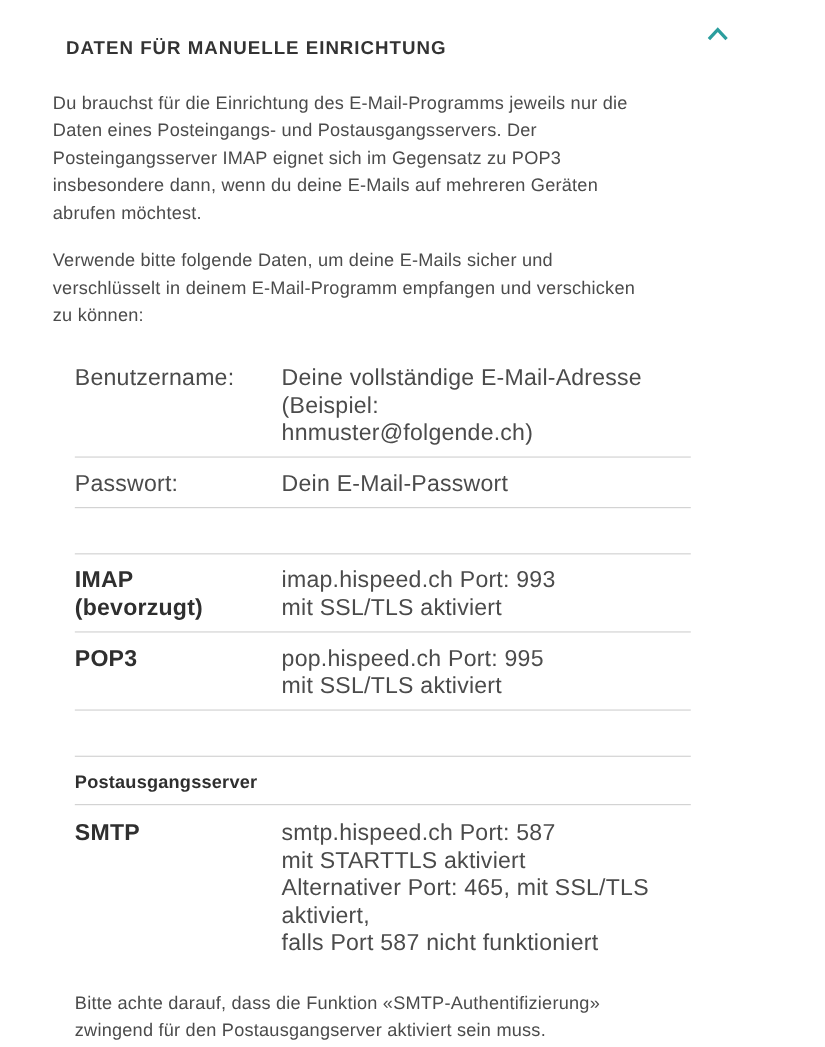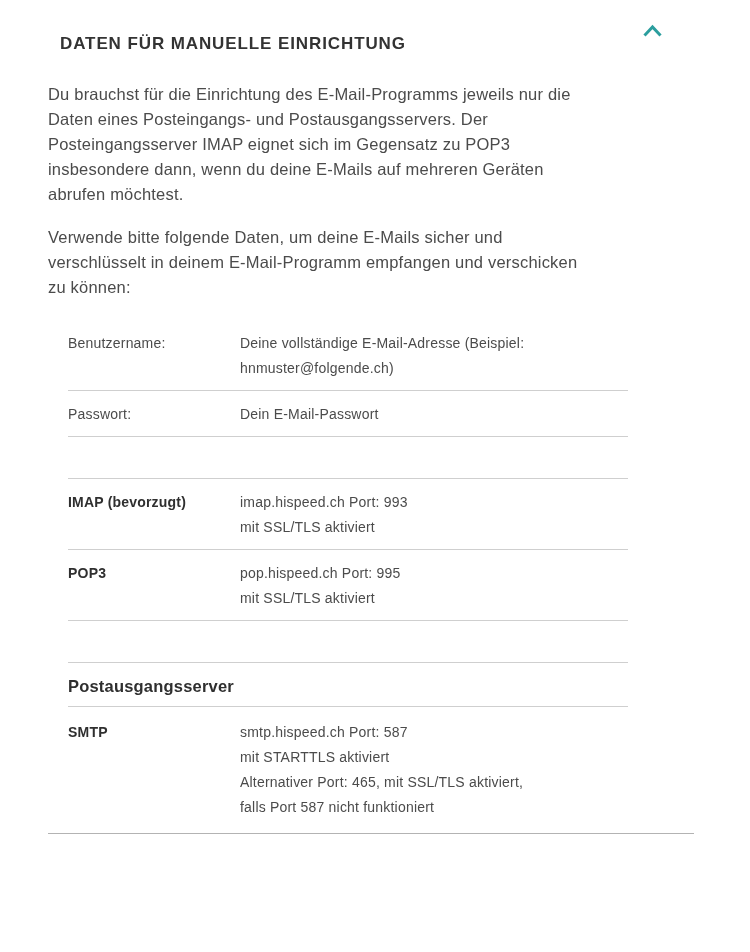--- a/index.html
+++ b/index.html
@@ -49,23 +49,24 @@
     margin-top: 18px;
   }
   .settings-table {
     margin: 20px 0 0 20px;
     width: 560px;
   }
   .t-row {
     display: flex;
     padding: 11px 0 9px 0;
     border-bottom: 1px solid #cfcfcf;
-    font-size: 14px;
+    font-size: 21px;
     line-height: 25px;
     letter-spacing: 0.2px;
+    gap: 16px;
   }
   .t-row .label {
     flex: 0 0 172px;
   }
   .t-row .value {
     flex: 1 1 auto;
     white-space: pre-line;
   }
   .t-row .label.bold {
     font-weight: 700;
@@ -160,16 +161,18 @@
     <div class="t-row last">
       <div class="label bold">SMTP</div>
       <div class="value">smtp.hispeed.ch Port: 587
 mit STARTTLS aktiviert
 Alternativer Port: 465, mit SSL/TLS aktiviert,
 falls Port 587 nicht funktioniert</div>
     </div>
 
   </div>
 
+  <p class="note">Bitte achte darauf, dass die Funktion «SMTP-Authentifizierung»
+zwingend für den Postausgangserver aktiviert sein muss.</p>
 
   <div class="section-divider"></div>
 
 </div>
 
 </body></html>

